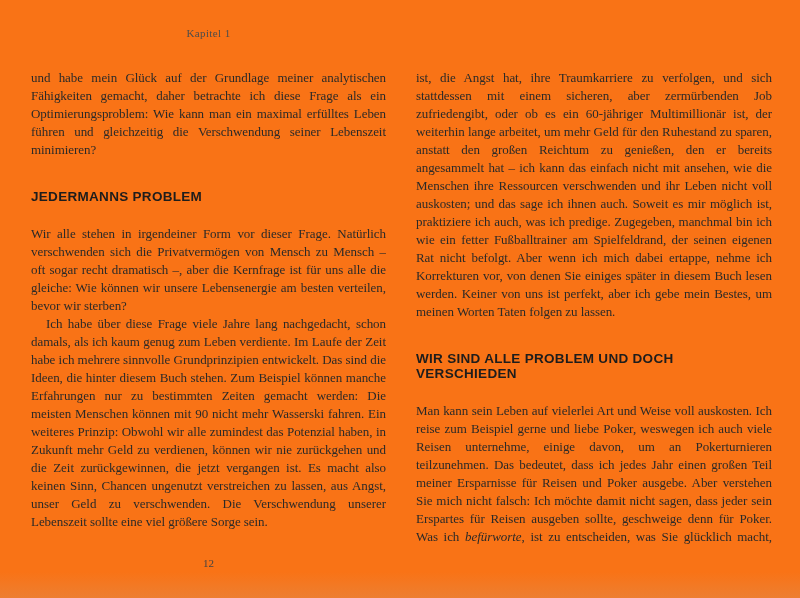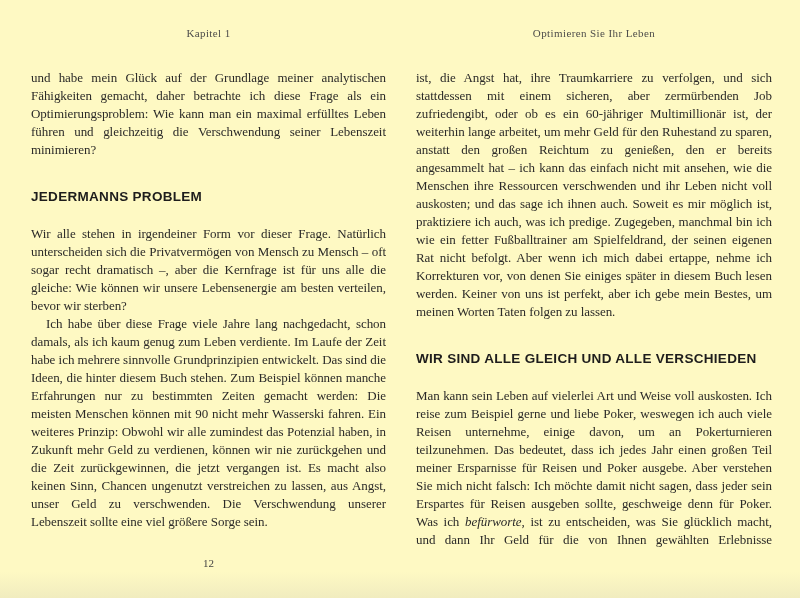--- a/index.html
+++ b/index.html
@@ -4,21 +4,21 @@
 <style>
   html, body {
     margin: 0;
     padding: 0;
     background: #ffffff;
   }
   .spread {
     position: relative;
     width: 800px;
     height: 598px;
-    background: #fef9c3;
+    background: #f97316;
     overflow: hidden;
     font-family: "Liberation Serif", "DejaVu Serif", serif;
     color: #2b2a28;
   }
   .page {
     position: absolute;
     top: 0;
     height: 100%;
   }
   .page.left  { left: 31px;  width: 355px; }
@@ -85,29 +85,28 @@
 </head>
 <body>
 
 <div class="spread">
 
   <div class="page left">
     <div class="page-header">Kapitel 1</div>
     <div class="page-body">
         <p class="para"><span>und habe mein Glück auf der Grundlage meiner analytischen Fähigkeiten gemacht, daher betrachte ich diese Frage als ein Optimierungsproblem: Wie kann man ein maximal erfülltes Leben führen und gleichzeitig die Verschwendung seiner Lebenszeit minimieren?</span></p>
         <h2 class="section-heading">JEDERMANNS PROBLEM</h2>
-        <p class="para"><span>Wir alle stehen in irgendeiner Form vor dieser Frage. Natürlich unterscheiden sich die Privatvermögen von Mensch zu Mensch – oft sogar recht dramatisch –, aber die Kernfrage ist für uns alle die gleiche: Wie können wir unsere Lebensenergie am besten verteilen, bevor wir sterben?</span></p>
+        <p class="para"><span>Wir alle stehen in irgendeiner Form vor dieser Frage. Natürlich verschwenden sich die Privatvermögen von Mensch zu Mensch – oft sogar recht dramatisch –, aber die Kernfrage ist für uns alle die gleiche: Wie können wir unsere Lebensenergie am besten verteilen, bevor wir sterben?</span></p>
         <p class="para indent"><span>Ich habe über diese Frage viele Jahre lang nachgedacht, schon damals, als ich kaum genug zum Leben verdiente. Im Laufe der Zeit habe ich mehrere sinnvolle Grundprinzipien entwickelt. Das sind die Ideen, die hinter diesem Buch stehen. Zum Beispiel können manche Erfahrungen nur zu bestimmten Zeiten gemacht werden: Die meisten Menschen können mit 90 nicht mehr Wasserski fahren. Ein weiteres Prinzip: Obwohl wir alle zumindest das Potenzial haben, in Zukunft mehr Geld zu verdienen, können wir nie zurückgehen und die Zeit zurückgewinnen, die jetzt vergangen ist. Es macht also keinen Sinn, Chancen ungenutzt verstreichen zu lassen, aus Angst, unser Geld zu verschwenden. Die Verschwendung unserer Lebenszeit sollte eine viel größere Sorge sein.</span></p>
       </div>
     <div class="page-number">12</div>
   </div>
 
   <div class="page right">
-    <div class="page-header">Optimieren Sie Ihr Leben</div>
     <div class="page-body">
         <p class="para"><span>ist, die Angst hat, ihre Traumkarriere zu verfolgen, und sich stattdessen mit einem sicheren, aber zermürbenden Job zufriedengibt, oder ob es ein 60-jähriger Multimillionär ist, der weiterhin lange arbeitet, um mehr Geld für den Ruhestand zu sparen, anstatt den großen Reichtum zu genießen, den er bereits angesammelt hat – ich kann das einfach nicht mit ansehen, wie die Menschen ihre Ressourcen verschwenden und ihr Leben nicht voll auskosten; und das sage ich ihnen auch. Soweit es mir möglich ist, praktiziere ich auch, was ich predige. Zugegeben, manchmal bin ich wie ein fetter Fußballtrainer am Spielfeldrand, der seinen eigenen Rat nicht befolgt. Aber wenn ich mich dabei ertappe, nehme ich Korrekturen vor, von denen Sie einiges später in diesem Buch lesen werden. Keiner von uns ist perfekt, aber ich gebe mein Bestes, um meinen Worten Taten folgen zu lassen.</span></p>
-        <h2 class="section-heading">WIR SIND ALLE GLEICH UND ALLE VERSCHIEDEN</h2>
+        <h2 class="section-heading">WIR SIND ALLE PROBLEM UND DOCH VERSCHIEDEN</h2>
         <p class="para"><span>Man kann sein Leben auf vielerlei Art und Weise voll auskosten. Ich reise zum Beispiel gerne und liebe Poker, weswegen ich auch viele Reisen unternehme, einige davon, um an Pokerturnieren teilzunehmen. Das bedeutet, dass ich jedes Jahr einen großen Teil meiner Ersparnisse für Reisen und Poker ausgebe. Aber verstehen Sie mich nicht falsch: Ich möchte damit nicht sagen, dass jeder sein Erspartes für Reisen ausgeben sollte, geschweige denn für Poker. Was ich </span><i>befürworte</i><span>, ist zu entscheiden, was Sie glücklich macht, und dann Ihr Geld für die von Ihnen gewählten Erlebnisse aufzuwenden.</span></p>
       </div>
   </div>
 
   <div class="scan-shade-bottom"></div>
 </div>
 
 </body></html>

